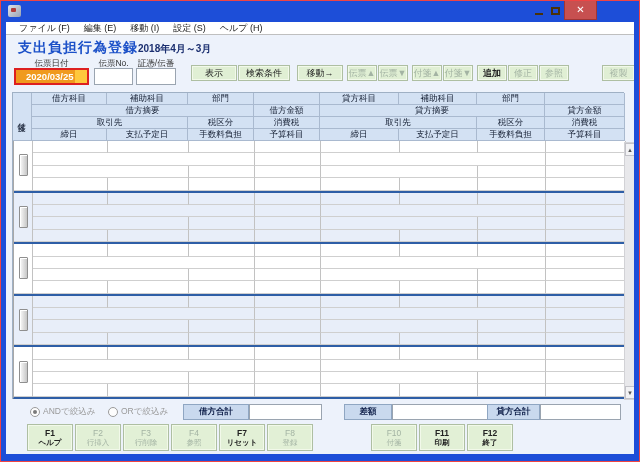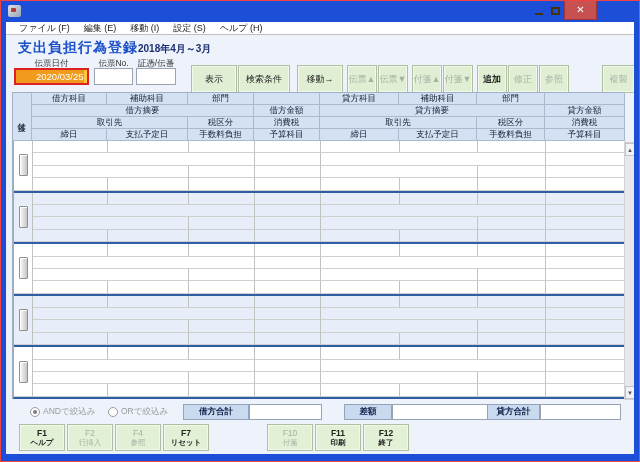--- a/index.html
+++ b/index.html
@@ -37,26 +37,26 @@
   .page-title { color:#1b50c8; font-size:14px; font-weight:bold; letter-spacing:1px; }
   .page-period { color:#1b2f70; font-size:10px; font-weight:bold; }
 
   
   .control-row { position:relative; height:32px; margin-top:1px; }
   .fld { position:absolute; text-align:center; }
   .fld label { display:block; font-size:8.5px; color:#333; height:10px; }
   .fld .box { height:17px; background:#fff; border:1px solid #9aa4b0; }
   .fld-date { left:8px; width:75px; }
   .date-box { height:17px; border:2px solid #dd2020; background:#f09a1e; display:flex; align-items:center; }
-  .date-box .val { color:#fff; font-weight:normal; font-size:9.5px; padding-left:20px; flex:1; text-align:left; }
+  .date-box .val { color:#fff; font-weight:bold; font-size:9.5px; padding-left:10px; flex:1; text-align:left; }
   .date-caret { width:12px; height:13px; background:#ffc83c; margin-right:0px; }
   .fld-no { left:88px; width:39px; }
   .fld-sho { left:130px; width:40px; }
 
-  .btn { position:absolute; top:7px; height:28px; background:#e0efd4;
+  .btn { position:absolute; top:7px; height:16px; background:#e0efd4;
     border:1px solid #aebfa2; box-shadow:inset 0 0 0 1px #f2f9ea;
     display:flex; align-items:center; justify-content:center;
     font-size:9px; color:#222; cursor:default; }
   .btn.disabled { color:#a3b3a3; }
   .b-show { left:185px; width:46px; }
   .b-search { left:232px; width:52px; }
   .b-move { left:291px; width:46px; }
   .b-dup-up { left:341px; width:30px; }
   .b-dup-dn { left:372px; width:30px; }
   .b-fus-up { left:406px; width:30px; }
@@ -107,21 +107,21 @@
     color:#10204a; font-weight:bold; font-size:8.5px; display:flex; align-items:center; justify-content:center; }
   .tot-field { position:absolute; top:2px; height:16px; background:#fff; border:1px solid #9aa4b0; }
   .tl-debit { left:177px; width:66px; }
   .tf-debit { left:243px; width:73px; }
   .tl-diff  { left:338px; width:48px; }
   .tf-diff  { left:386px; width:97px; }
   .tl-credit{ left:481px; width:53px; }
   .tf-credit{ left:534px; width:81px; }
 
   
-  .fkeys { position:absolute; left:8px; right:0; bottom:2px; height:28px; display:flex; padding-left:5px; }
+  .fkeys { position:absolute; left:16px; right:0; bottom:2px; height:28px; display:flex; padding-left:5px; }
   .fkey { width:46px; height:27px; margin-right:2px; background:#e2f0d6;
     border:1px solid #aebfa2; box-shadow:inset 0 0 0 1px #f2f9ea;
     display:flex; flex-direction:column; align-items:center; justify-content:center;
     font-size:8px; color:#222; font-weight:bold; cursor:default; }
   .fkey .fk-key { font-size:8.5px; line-height:10px; }
   .fkey .fk-label { font-size:7.5px; line-height:9px; white-space:nowrap; }
   .fkey.disabled { color:#a3b3a3; font-weight:normal; }
   .fkey-gap { width:56px; }
 </style>
 </head>
@@ -403,26 +403,34 @@
     <div class="fkeys" id="fkeys">
         <div class="fkey">
           <div class="fk-key">F1</div>
           <div class="fk-label">ヘルプ</div>
         </div>
         <div class="fkey disabled">
           <div class="fk-key">F2</div>
           <div class="fk-label">行挿入</div>
         </div>
         <div class="fkey disabled">
+          <div class="fk-key">F3</div>
+          <div class="fk-label">行削除</div>
+        </div>
+        <div class="fkey disabled">
           <div class="fk-key">F4</div>
           <div class="fk-label">参照</div>
         </div>
         <div class="fkey">
           <div class="fk-key">F7</div>
           <div class="fk-label">リセット</div>
+        </div>
+        <div class="fkey disabled">
+          <div class="fk-key">F8</div>
+          <div class="fk-label">登録</div>
         </div>
         <div class="fkey-gap"></div>
         <div class="fkey disabled">
           <div class="fk-key">F10</div>
           <div class="fk-label">付箋</div>
         </div>
         <div class="fkey">
           <div class="fk-key">F11</div>
           <div class="fk-label">印刷</div>
         </div>

